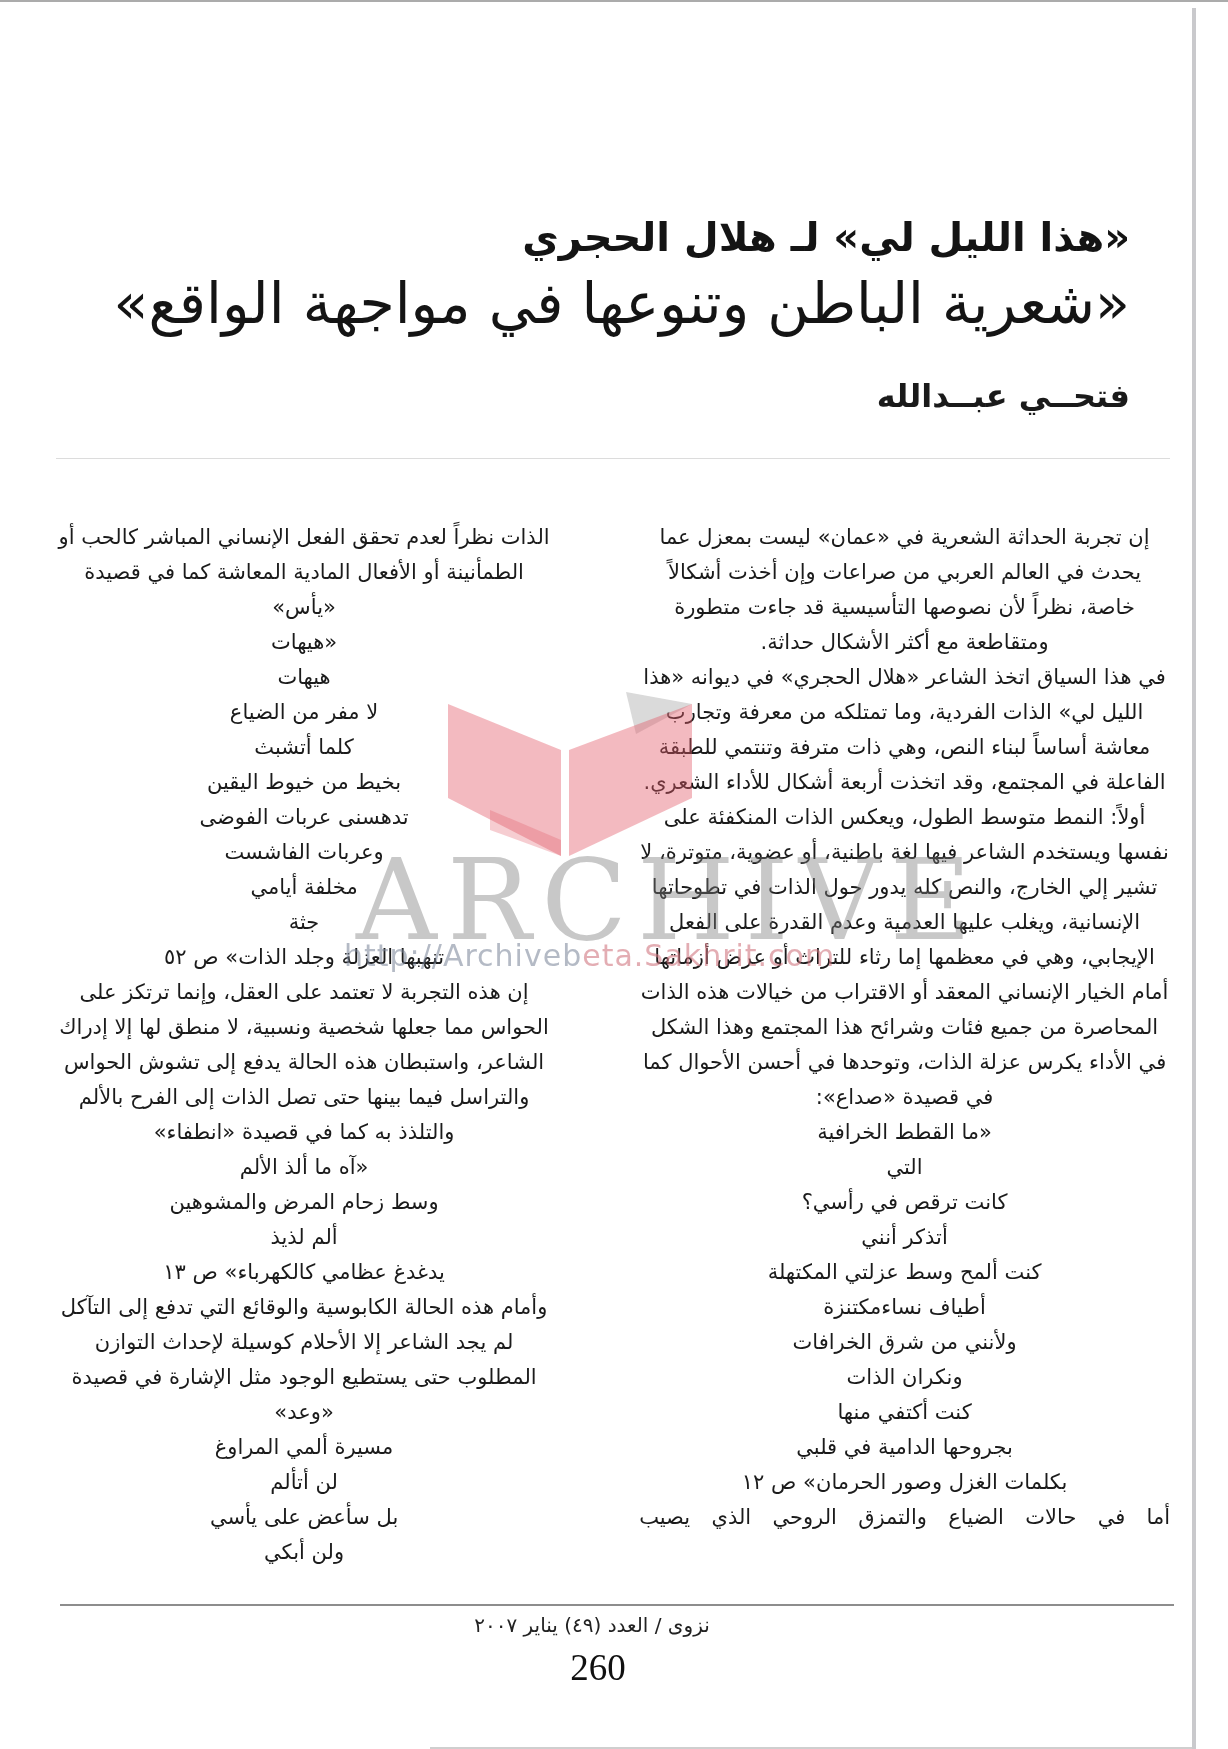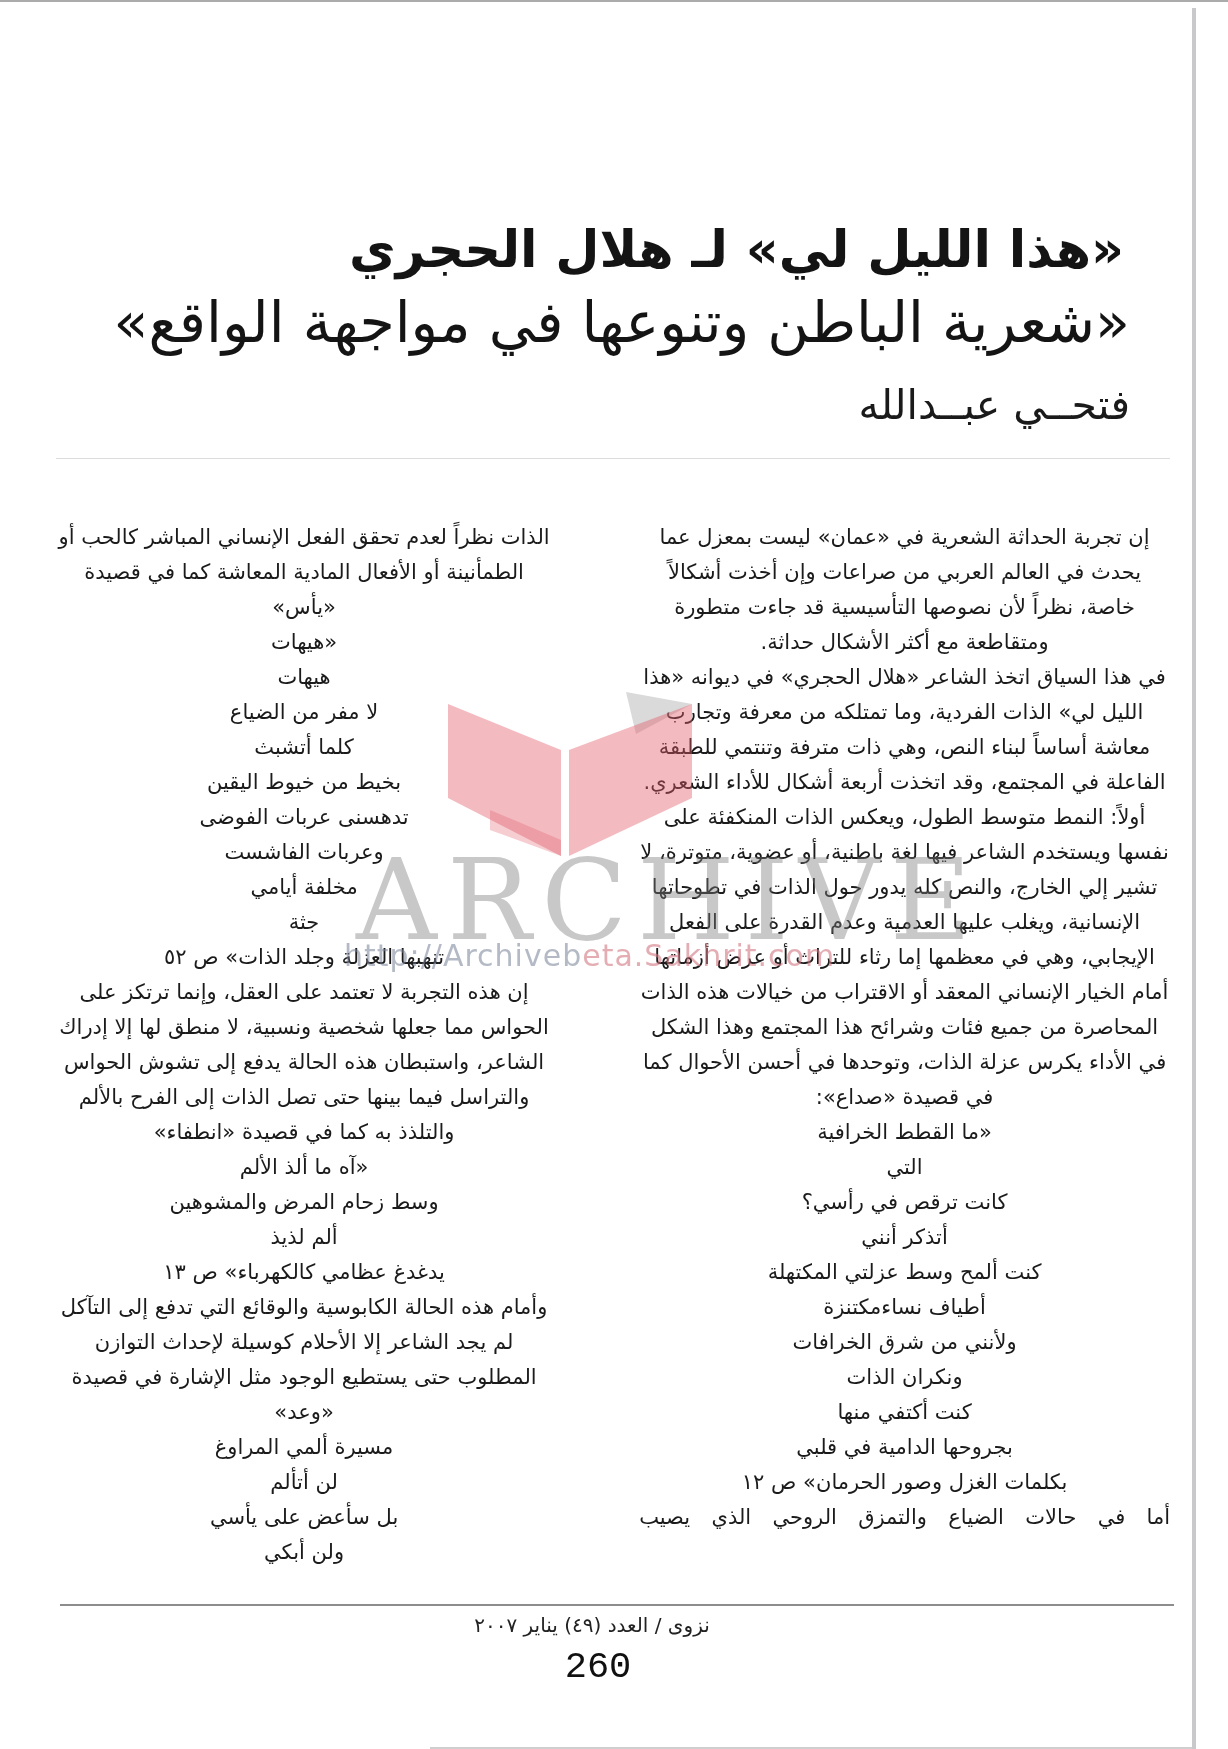--- a/index.html
+++ b/index.html
@@ -7,23 +7,23 @@
     width:1228px;height:1749px;position:relative;background:#ffffff;
     font-family:"DejaVu Sans",sans-serif;overflow:hidden;
   }
   
   .edge-top{position:absolute;top:0;left:0;right:0;height:2px;background:#ababab;}
   .edge-right{position:absolute;top:8px;right:32px;width:4px;bottom:0;background:#c9c9cc;}
   .edge-bottom{position:absolute;bottom:0;left:430px;right:36px;height:2px;background:#cfcfcf;}
 
   
   .title-block{position:absolute;top:214px;right:98px;left:60px;text-align:right;color:#141414;}
-  .title1{font-size:51px;font-weight:bold;margin:6px;letter-spacing:0;}
+  .title1{font-size:40px;font-weight:bold;margin:0;letter-spacing:0;}
   .title2{font-size:57px;font-weight:normal;margin:10px 0 0 0;}
-  .author{font-size:41px;font-weight:normal;margin-top:26px;color:#1a1a1a;}
+  .author{font-size:32px;font-weight:bold;margin-top:41px;color:#1a1a1a;}
   .head-rule{position:absolute;top:458px;left:56px;right:58px;height:1px;background:#dcdcdc;}
 
   
   .columns{position:absolute;top:520px;right:58px;left:58px;display:flex;gap:56px;direction:rtl;z-index:1;}
   .col{font-size:21px;line-height:35px;color:#1b1b1b;}
   .col-right{width:548px;margin-left:33px;}
   .col-left{width:508px;}
   .col p{margin:0;text-align:center;}
   .para{text-align:justify;}
   .stretch{text-align-last:justify;}
@@ -36,21 +36,21 @@
     font-size:112px;line-height:1.05;color:rgba(125,125,125,0.42);letter-spacing:10px;}
   .wm-url{position:absolute;left:344px;top:938px;font-size:30px;letter-spacing:1px;}
   .wm-url .p1{color:rgba(118,130,150,0.55);}
   .wm-url .p2{color:rgba(208,118,128,0.60);}
 
   
   .footer-rule{position:absolute;top:1604px;left:60px;right:54px;height:2px;background:#8d8d8d;}
   .footer-line{position:absolute;top:1613px;left:0;width:1184px;text-align:center;
     font-size:20px;color:#222;}
   .page-number{position:absolute;top:1646px;left:0;width:1196px;text-align:center;
-    font-family:Liberation Mono, monospace;font-size:37px;color:#101010;direction:ltr;}
+    font-family:Liberation Serif, serif;font-size:37px;color:#101010;direction:ltr;}
 </style>
 </head>
 <body>
 
 <div class="edge-top"></div>
 <div class="edge-right"></div>
 <div class="edge-bottom"></div>
 
 <div class="title-block">
   <h2 class="title1">«هذا الليل لي» لـ هلال الحجري</h2>

